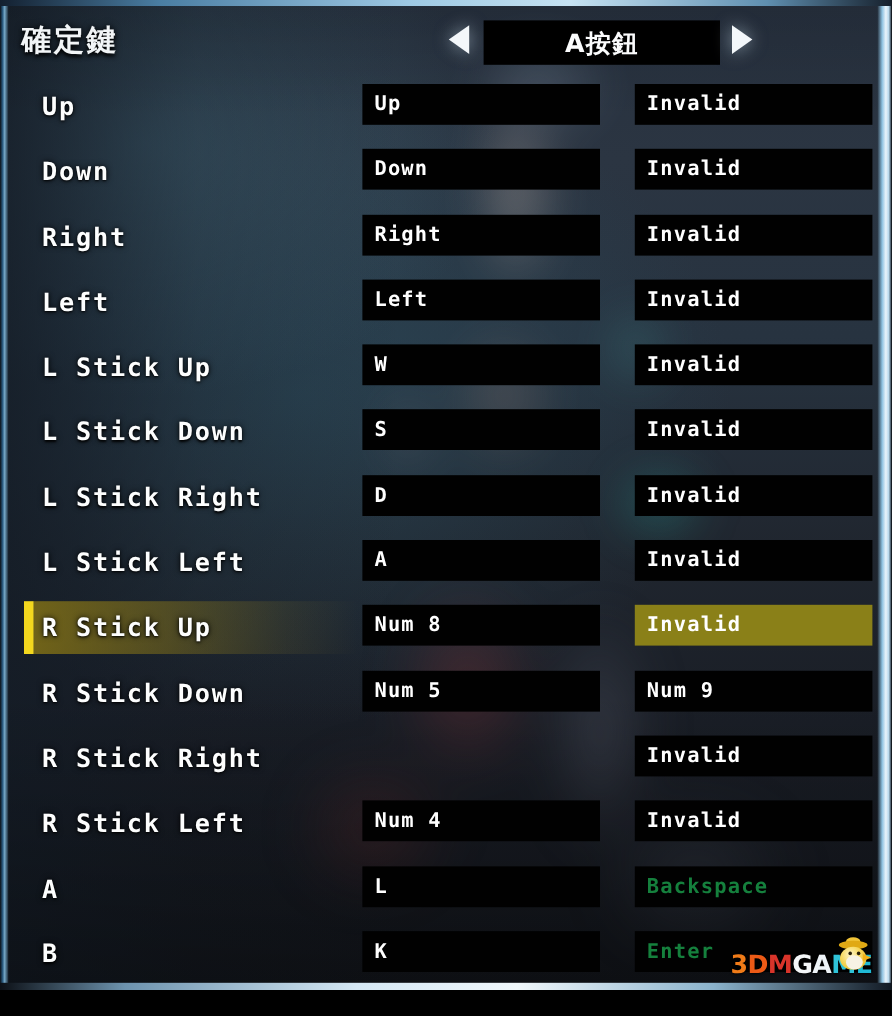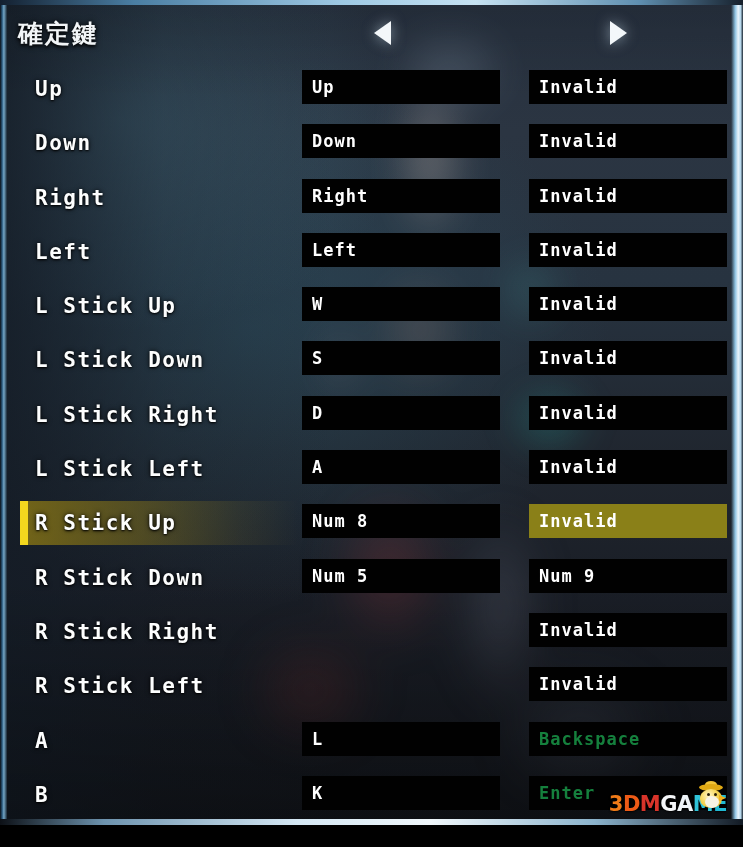--- a/index.html
+++ b/index.html
@@ -288,20 +288,23 @@
   <div class="bg-figure"></div>
   <div class="bg-figure-low"></div>
   <div class="bg-teal"></div>
   <div class="bg-vignette"></div>
 
   <div class="header">
     <div class="header-title">確定鍵</div>
 
     <div class="sel-arrow left"></div>
 
+    <div class="sel-box">
+      <span class="sel-box-label">A按鈕</span>
+    </div>
 
     <div class="sel-arrow right"></div>
   </div>
 
   <div class="rows" id="rows-container">
       <div class="row">
         <div class="row-label">Up</div>
         <div class="val-box col1">
           <span class="val-text">Up</span>
         </div>
@@ -393,20 +396,23 @@
         </div>
       </div>
       <div class="row">
         <div class="row-label">R Stick Right</div>
         <div class="val-box col2">
           <span class="val-text">Invalid</span>
         </div>
       </div>
       <div class="row">
         <div class="row-label">R Stick Left</div>
+        <div class="val-box col1">
+          <span class="val-text">Num 4</span>
+        </div>
         <div class="val-box col2">
           <span class="val-text">Invalid</span>
         </div>
       </div>
       <div class="row">
         <div class="row-label">A</div>
         <div class="val-box col1">
           <span class="val-text">L</span>
         </div>
         <div class="val-box col2">

